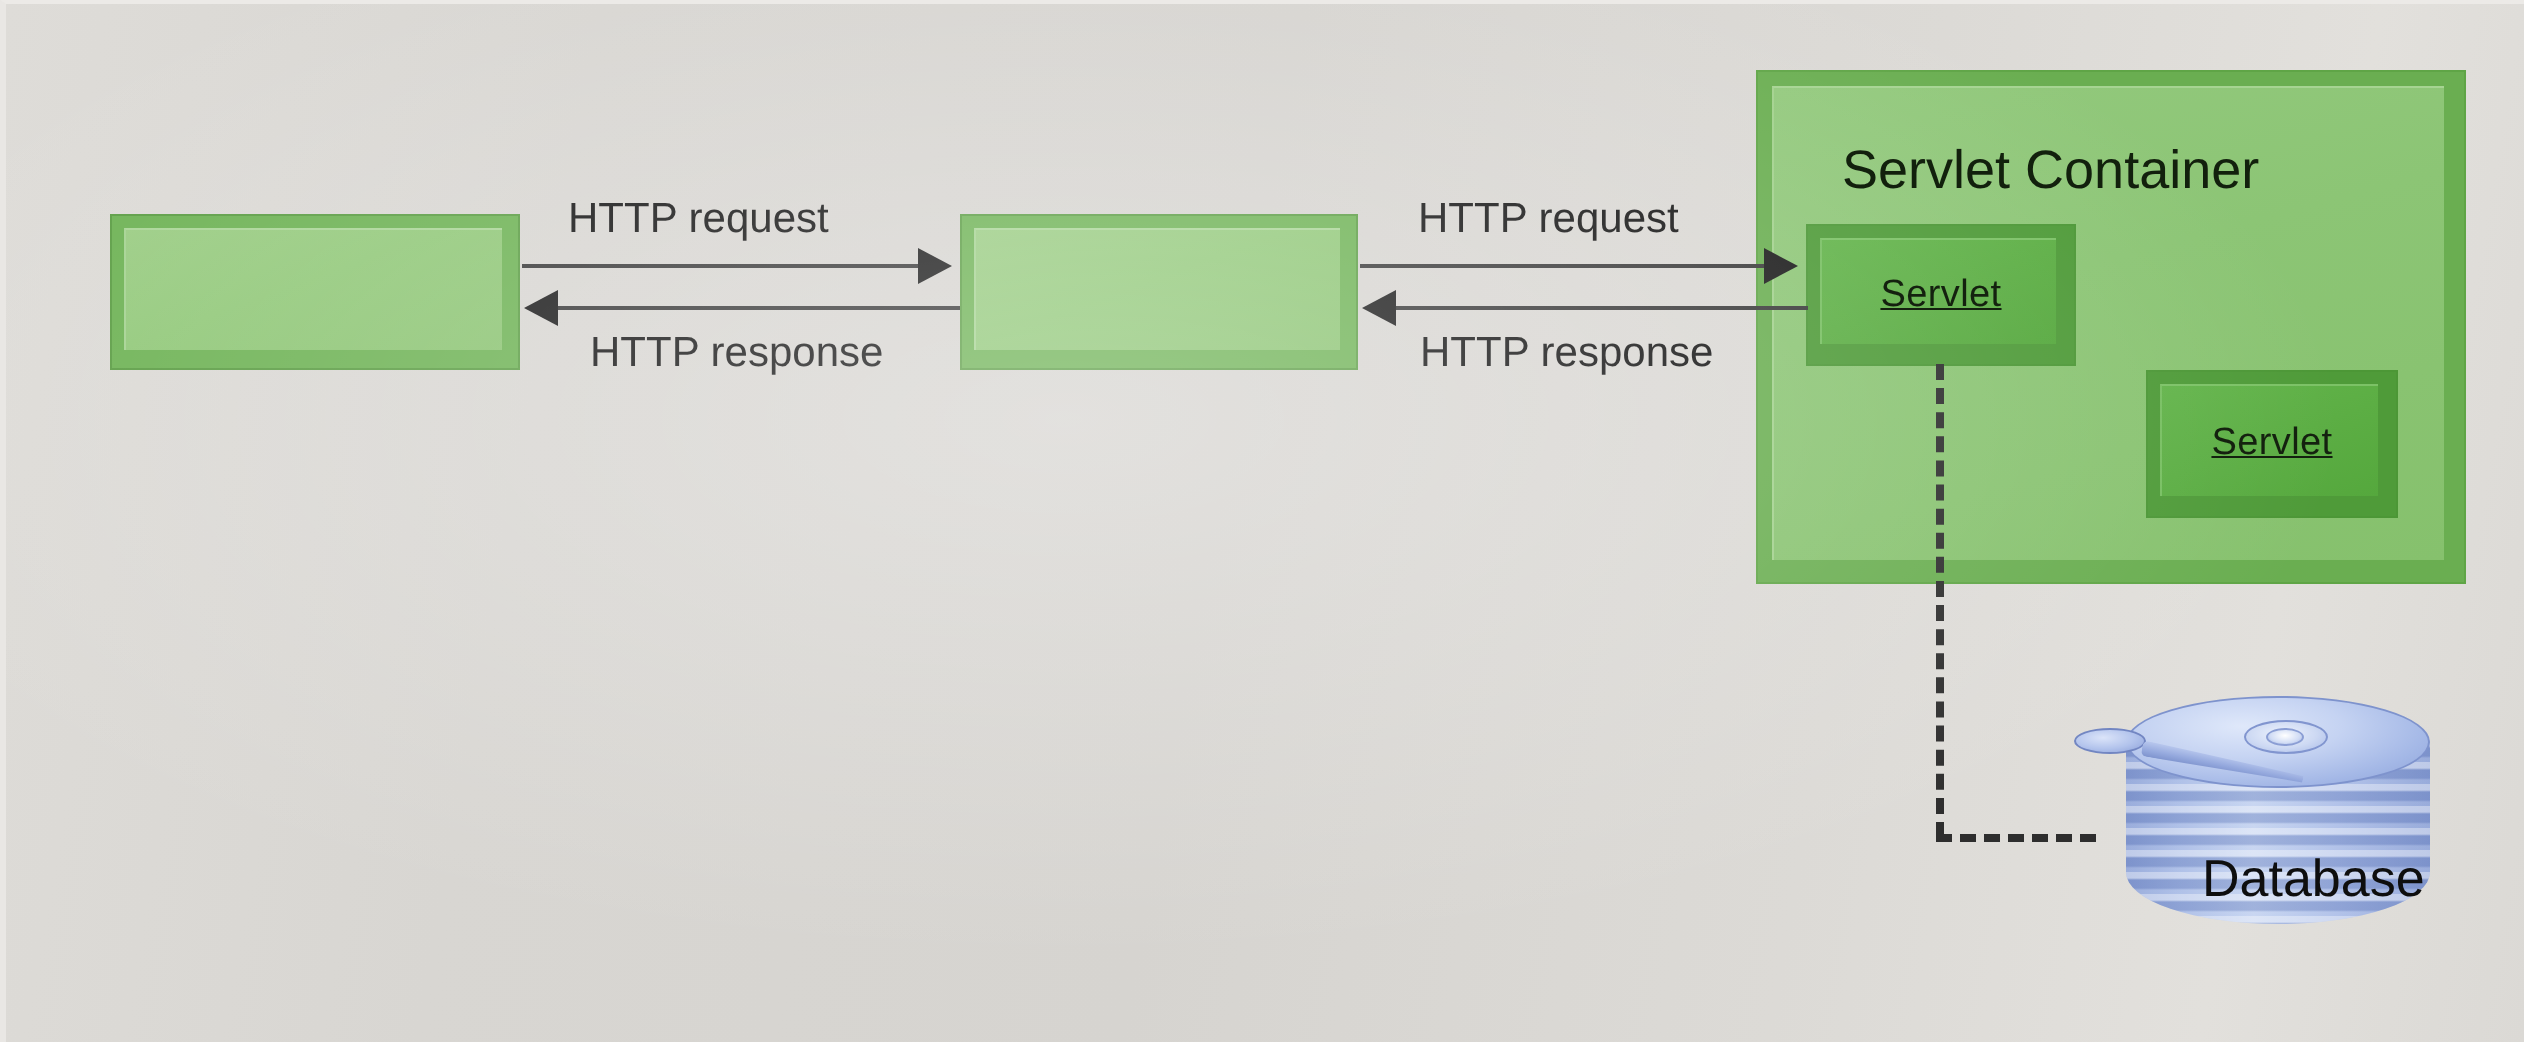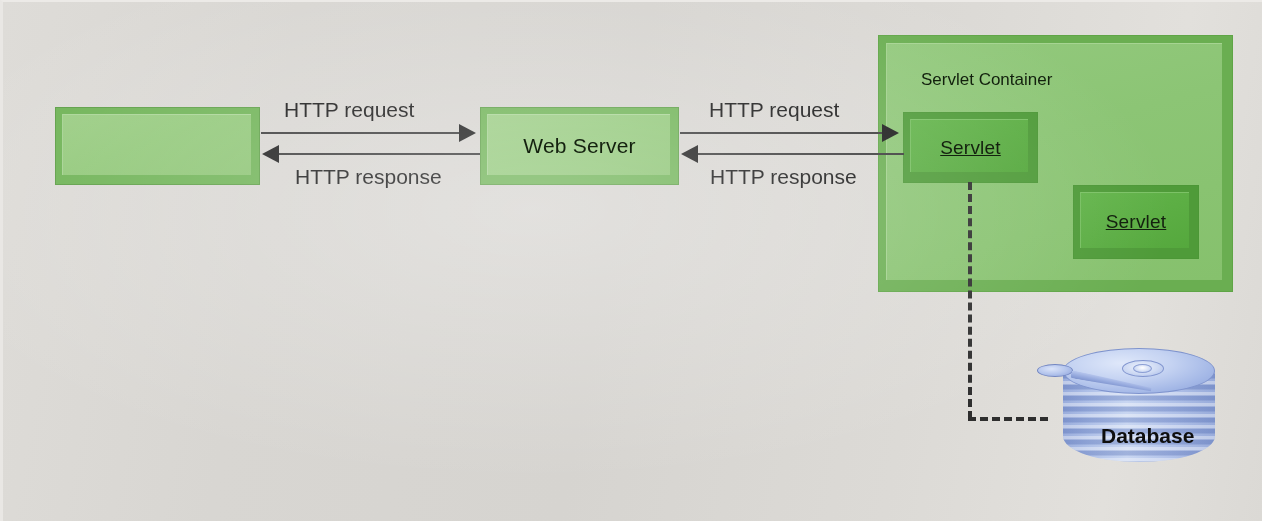--- a/index.html
+++ b/index.html
@@ -227,27 +227,26 @@
 <body>
 
 <div id="stage">
 
   <div class="gbox box-l1" id="web-browser" style="left:52px; top:105px; width:205px; height:78px; font-size:21px;">
     <div class="face"></div>
   </div>
 
   <div class="gbox box-l1" id="web-server" style="left:477px; top:105px; width:199px; height:78px; font-size:21px;">
     <div class="face"></div>
-    <span class="lbl">Web Server</span>
   </div>
 
   <div id="servlet-container" style="left:875px; top:33px; width:353px; height:255px;">
     <div class="face"></div>
   </div>
-  <div id="container-title" style="left:918px; top:68px; font-size:17px;">Servlet Container</div>
+  <div id="container-title" style="left:918px; top:68px; font-size:27px;">Servlet Container</div>
 
   <div class="gbox box-l2" id="servlet-one" style="left:900px; top:110px; width:135px; height:71px; font-size:19px;">
     <div class="face"></div>
     <span class="lbl">Servlet</span>
   </div>
 
   <div class="gbox box-l2" id="servlet-two" style="left:1070px; top:183px; width:126px; height:74px; font-size:19px;">
     <div class="face"></div>
     <span class="lbl">Servlet</span>
   </div>
@@ -273,16 +272,16 @@
 
   <div id="database" style="left:1024px; top:346px; width:200px; height:140px;">
     <div id="db-body"></div>
     <div id="db-ridges"></div>
     <div id="db-top"></div>
     <div id="db-actuator"></div>
     <div id="db-actuator-cap"></div>
     <div id="db-arm"></div>
     <div id="db-hub-outer"></div>
     <div id="db-hub-inner"></div>
-    <div id="db-label" style="left:74px; top:76px; font-size:21px;font-weight:bold;">Database</div>
+    <div id="db-label" style="left:74px; top:76px; font-size:26px;">Database</div>
   </div>
 
 </div>
 
 </body></html>

